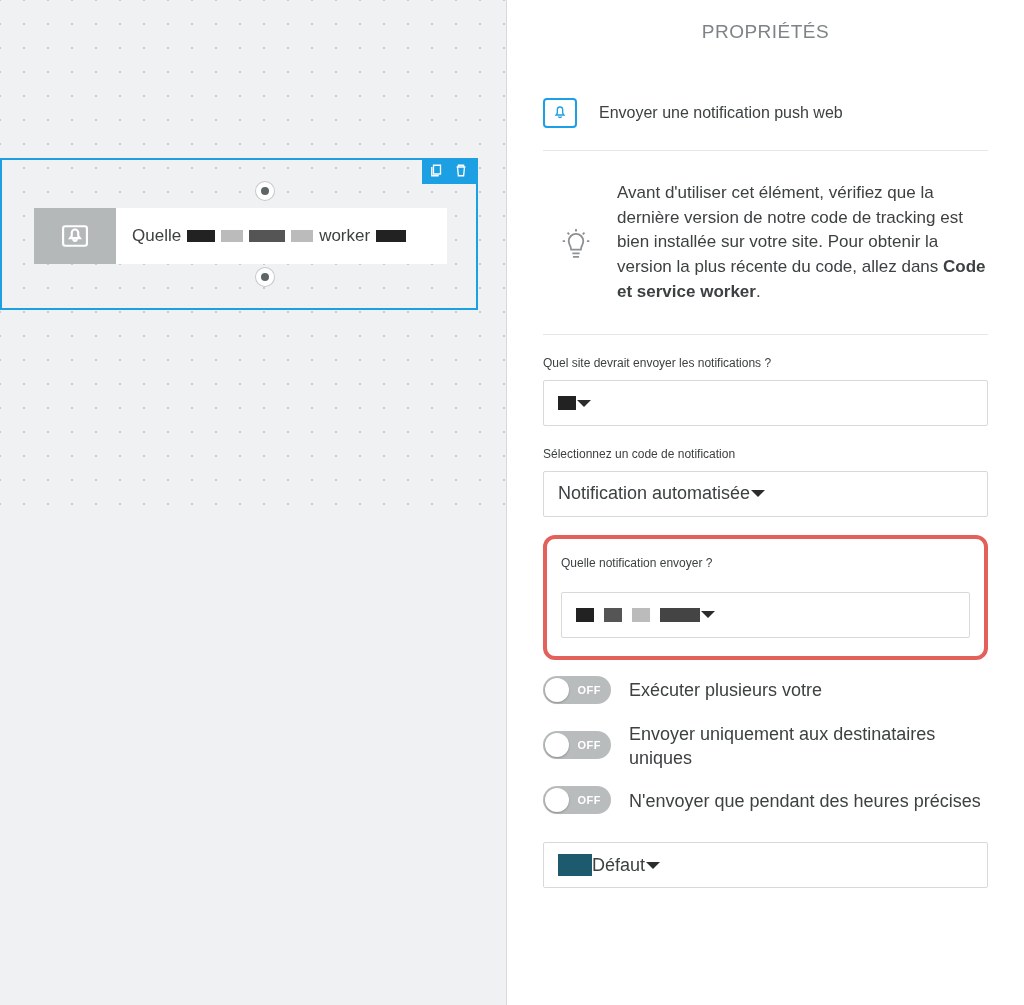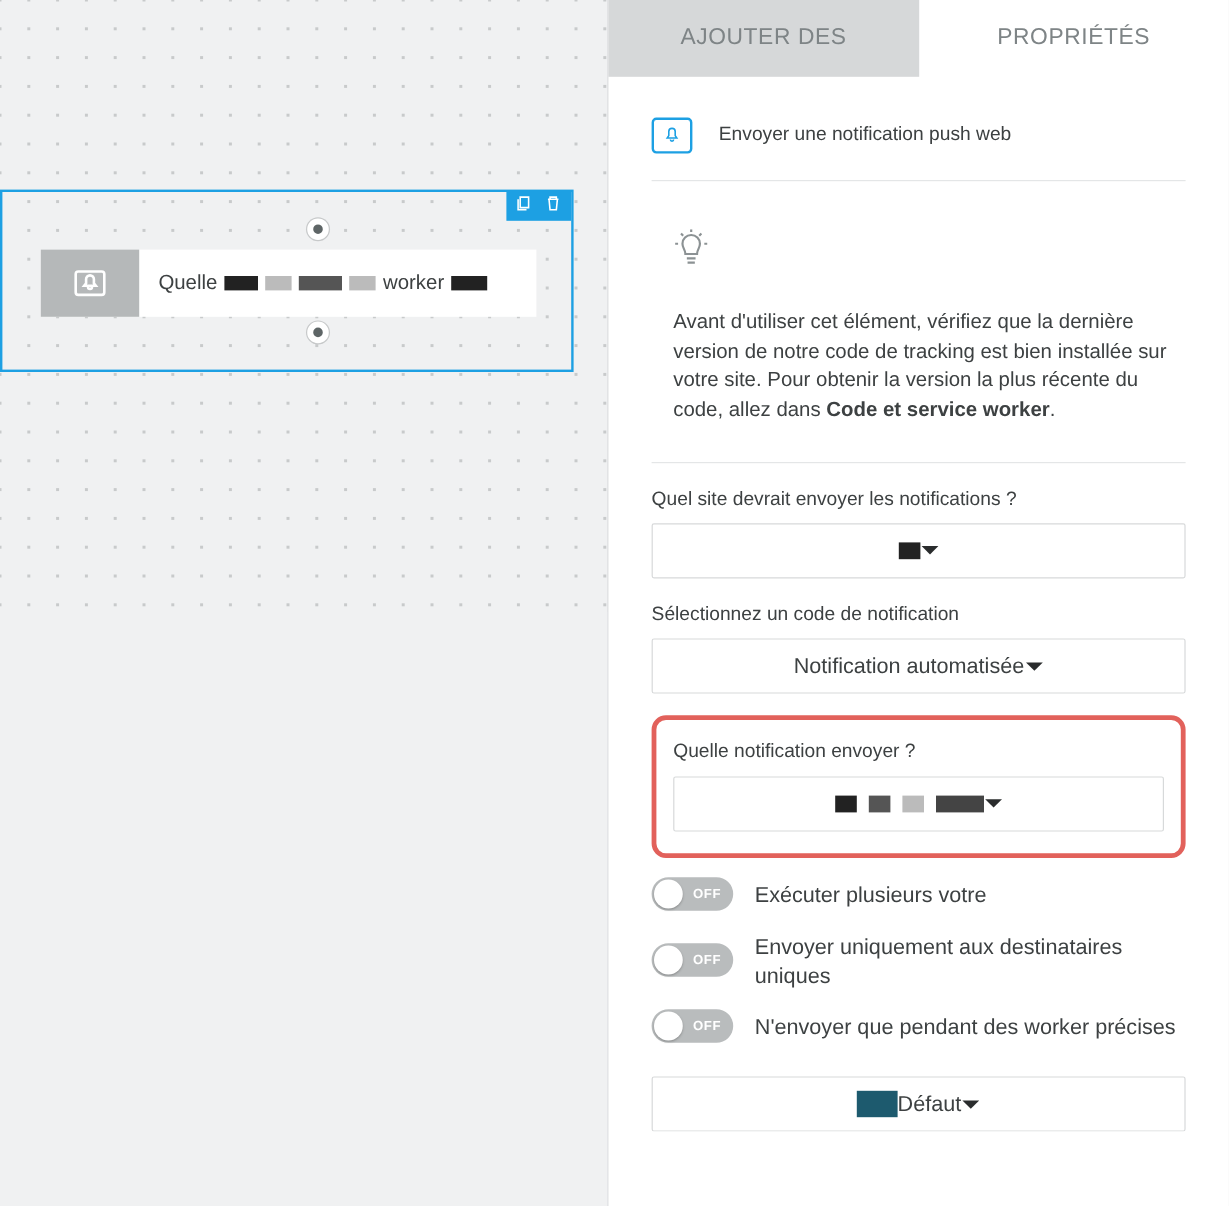--- a/index.html
+++ b/index.html
@@ -62,41 +62,41 @@
 
 .section { padding-top: 34px; }
 .section-head { display: flex; align-items: center; gap: 22px; padding-bottom: 22px; border-bottom: 1px solid #e4e6e7; }
 .head-icon {
   width: 34px; height: 30px; border: 2px solid #1da0e3; border-radius: 4px;
   display: flex; align-items: center; justify-content: center;
 }
 .head-icon svg { width: 16px; height: 18px; fill: none; stroke: #1da0e3; stroke-width: 2; }
 .head-title { font-size: 16px; color: #3d4142; }
 
-.info-row { display: flex; gap: 26px; padding: 30px 0 30px 18px; border-bottom: 1px solid #e4e6e7; align-items: flex-start; flex-direction: column; }
+.info-row { display: flex; gap: 26px; padding: 30px 0 30px 18px; border-bottom: 1px solid #e4e6e7; align-items: center; }
 .info-icon { flex-shrink: 0; margin-top: 10px; }
 .info-icon svg { width: 30px; height: 34px; fill: none; stroke: #8c9294; stroke-width: 1.5; }
 .info-text { font-size: 17px; color: #3d4142; line-height: 1.45; }
 
 .field-group { padding-top: 20px; }
-.field-label { font-size: 16px; color: #3d4142; margin-bottom: 8px; line-height: 1.4; }
+.field-label { font-size: 12px; color: #3d4142; margin-bottom: 8px; line-height: 1.4; }
 .select {
   width: 100%; height: 46px; border: 1px solid #d7d9da; border-radius: 2px;
-  display: flex; align-items: center; justify-content: center;
+  display: flex; align-items: center; justify-content: flex-start;
   padding: 0 14px; font-size: 18px; color: #3d4142; background: #fff;
 }
 .select .chev svg { width: 16px; height: 10px; fill: #2a2c2d; }
 .select-redact { display: flex; gap: 10px; align-items: center; }
 .sq { width: 18px; height: 14px; }
 
 .highlight-box {
   margin-top: 18px; border: 4px solid #e2615b; border-radius: 12px;
   padding: 16px 14px 18px 14px;
 }
-.highlight-box .field-label { margin-bottom: 8px; }
+.highlight-box .field-label { margin-bottom: 20px; }
 
 .toggle-row { display: flex; align-items: center; gap: 18px; padding-top: 16px; }
 .toggle {
   width: 68px; height: 28px; border-radius: 14px; background: #b9bcbd;
   position: relative; flex-shrink: 0; display: flex; align-items: center;
 }
 .toggle-label {
   position: absolute; right: 10px; font-size: 11px; font-weight: 700; color: #fff; letter-spacing: 0.5px;
 }
 .toggle-knob {
@@ -143,21 +143,20 @@
         <span class="redact r4"></span>
       </div>
     </div>
     <div class="port port-bot"></div>
   </div>
   <div class="canvas-mask"></div>
 </div>
 
 <div class="panel">
   <div class="tabs">
-    <div class="tab tab-inactive">AJOUTER DES</div>
     <div class="tab tab-active">PROPRIÉTÉS</div>
   </div>
   <div class="panel-body">
 
     <div class="section">
       <div class="section-head">
         <div class="head-icon">
           <svg viewBox="0 0 24 24">
               <path d="M12 3 a4 4 0 0 1 4 4 v5 l2 3 h-12 l2 -3 v-5 a4 4 0 0 1 4 -4 z M10 17 a2 2 0 0 0 4 0"></path>
             </svg>
@@ -230,21 +229,21 @@
         <span class="toggle-label">OFF</span>
       </div>
       <div class="toggle-text">Envoyer uniquement aux destinataires uniques</div>
     </div>
 
     <div class="toggle-row">
       <div class="toggle">
         <div class="toggle-knob"></div>
         <span class="toggle-label">OFF</span>
       </div>
-      <div class="toggle-text">N'envoyer que pendant des worker précises</div>
+      <div class="toggle-text">N'envoyer que pendant des heures précises</div>
     </div>
 
     <div class="field-group" style="padding-top:28px;">
       <div class="select">
         <span class="color-select">
           <span class="color-swatch"></span>
           <span>Défaut</span>
         </span>
         <span class="chev"><svg viewBox="0 0 16 10">
               <path d="M1 1 L8 8 L15 1 z"></path>

